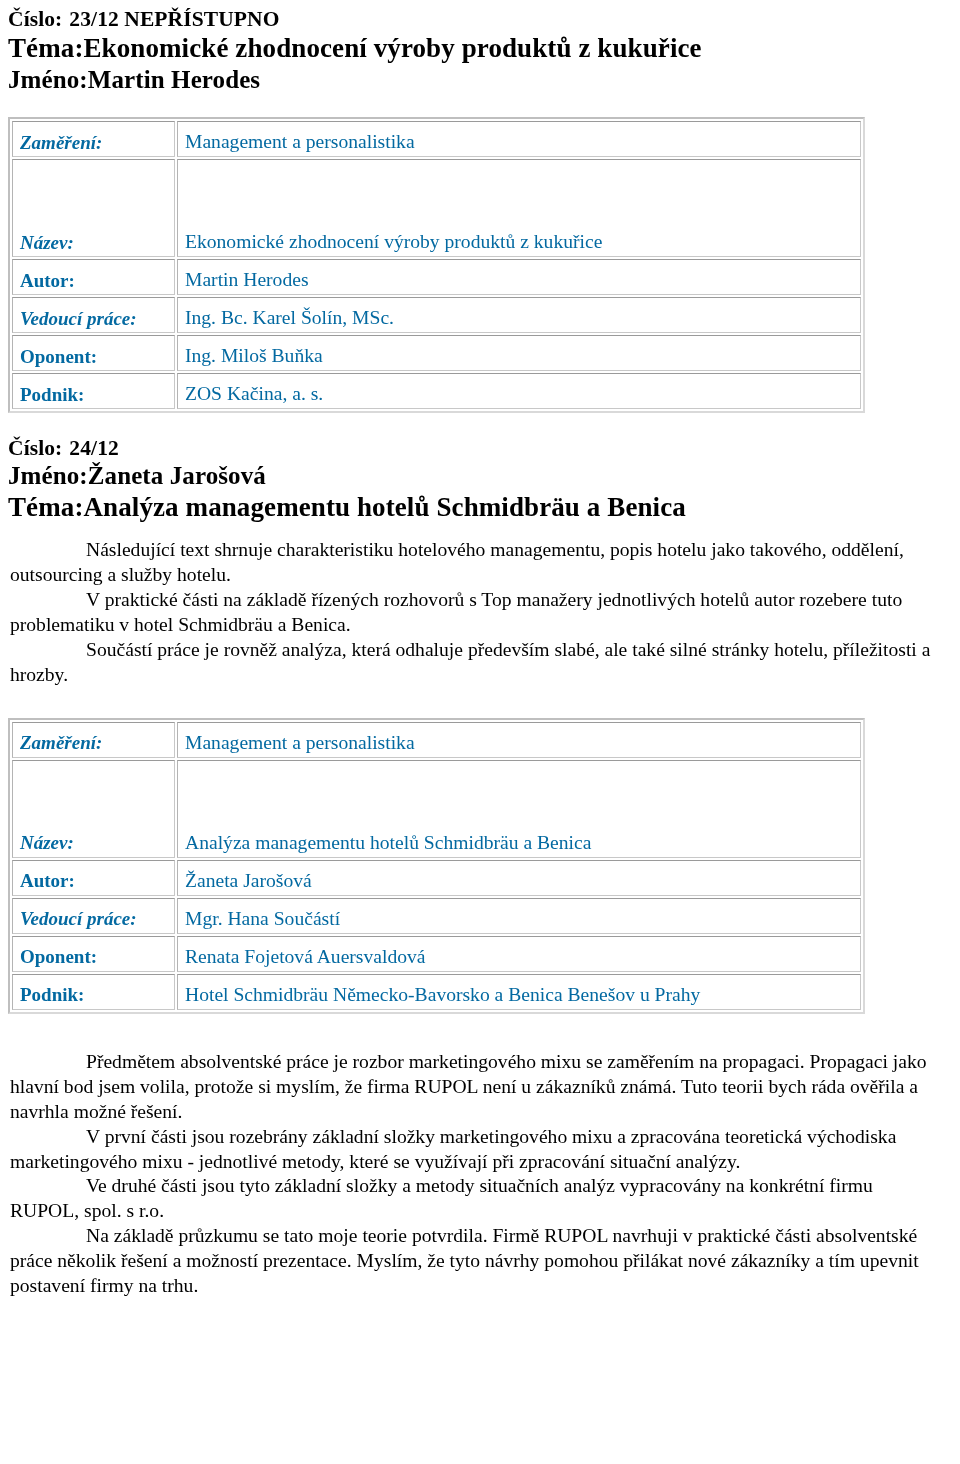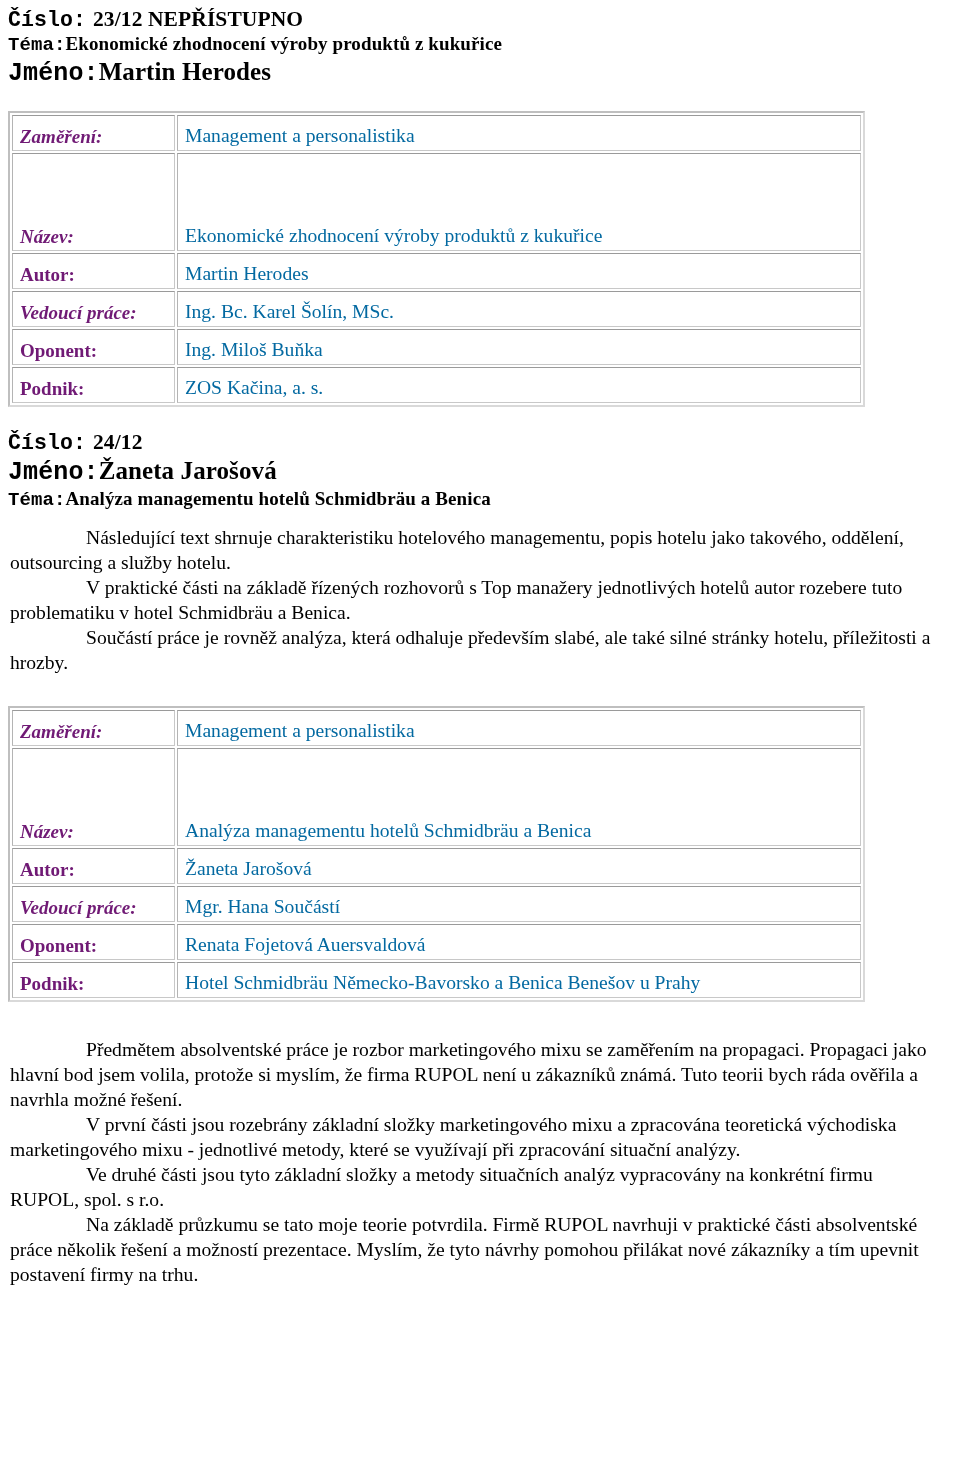--- a/index.html
+++ b/index.html
@@ -27,24 +27,24 @@
   .record-head {
     font-weight: bold;
     line-height: 1.21;
     margin: 0;
   }
   .head-line {
     white-space: nowrap;
     display: block;
   }
   .head-line.cislo { font-size: 21.5px; letter-spacing: 0.1px; }
-  .head-line.tema  { font-size: 19px; letter-spacing: 0.1px; }
+  .head-line.tema  { font-size: 27px; letter-spacing: 0.1px; }
   .head-line.jmeno { font-size: 25px; letter-spacing: 0.1px; }
 
-  .head-key { font-weight: bold; font-family: Liberation Mono, monospace; }
+  .head-key { font-weight: bold; }
   .head-val { font-weight: bold; }
   .head-line.cislo .head-val { padding-left: 7px; }
 
   
   .abstract {
     margin: 0;
     padding: 0 8px 0 2px;
     font-size: 19.6px;
     line-height: 1.275;
     text-align: left;
@@ -73,21 +73,21 @@
     border-left-color: #b4b4b4;
     padding: 2px 6px 2px 7px;
     vertical-align: bottom;
     background: #ffffff;
     line-height: 1.22;
     height: 30px;
     overflow: hidden;
   }
   table.info td.lbl {
     width: 148px;
-    color: #701a75;
+    color: #0369a1;
     font-weight: bold;
     white-space: nowrap;
     font-size: 19px;
   }
   table.info td.lbl.ital { font-style: italic; }
   table.info td.val {
     color: #0369a1;
     white-space: nowrap;
   }
   table.info tr.tall td { height: 92px; }

